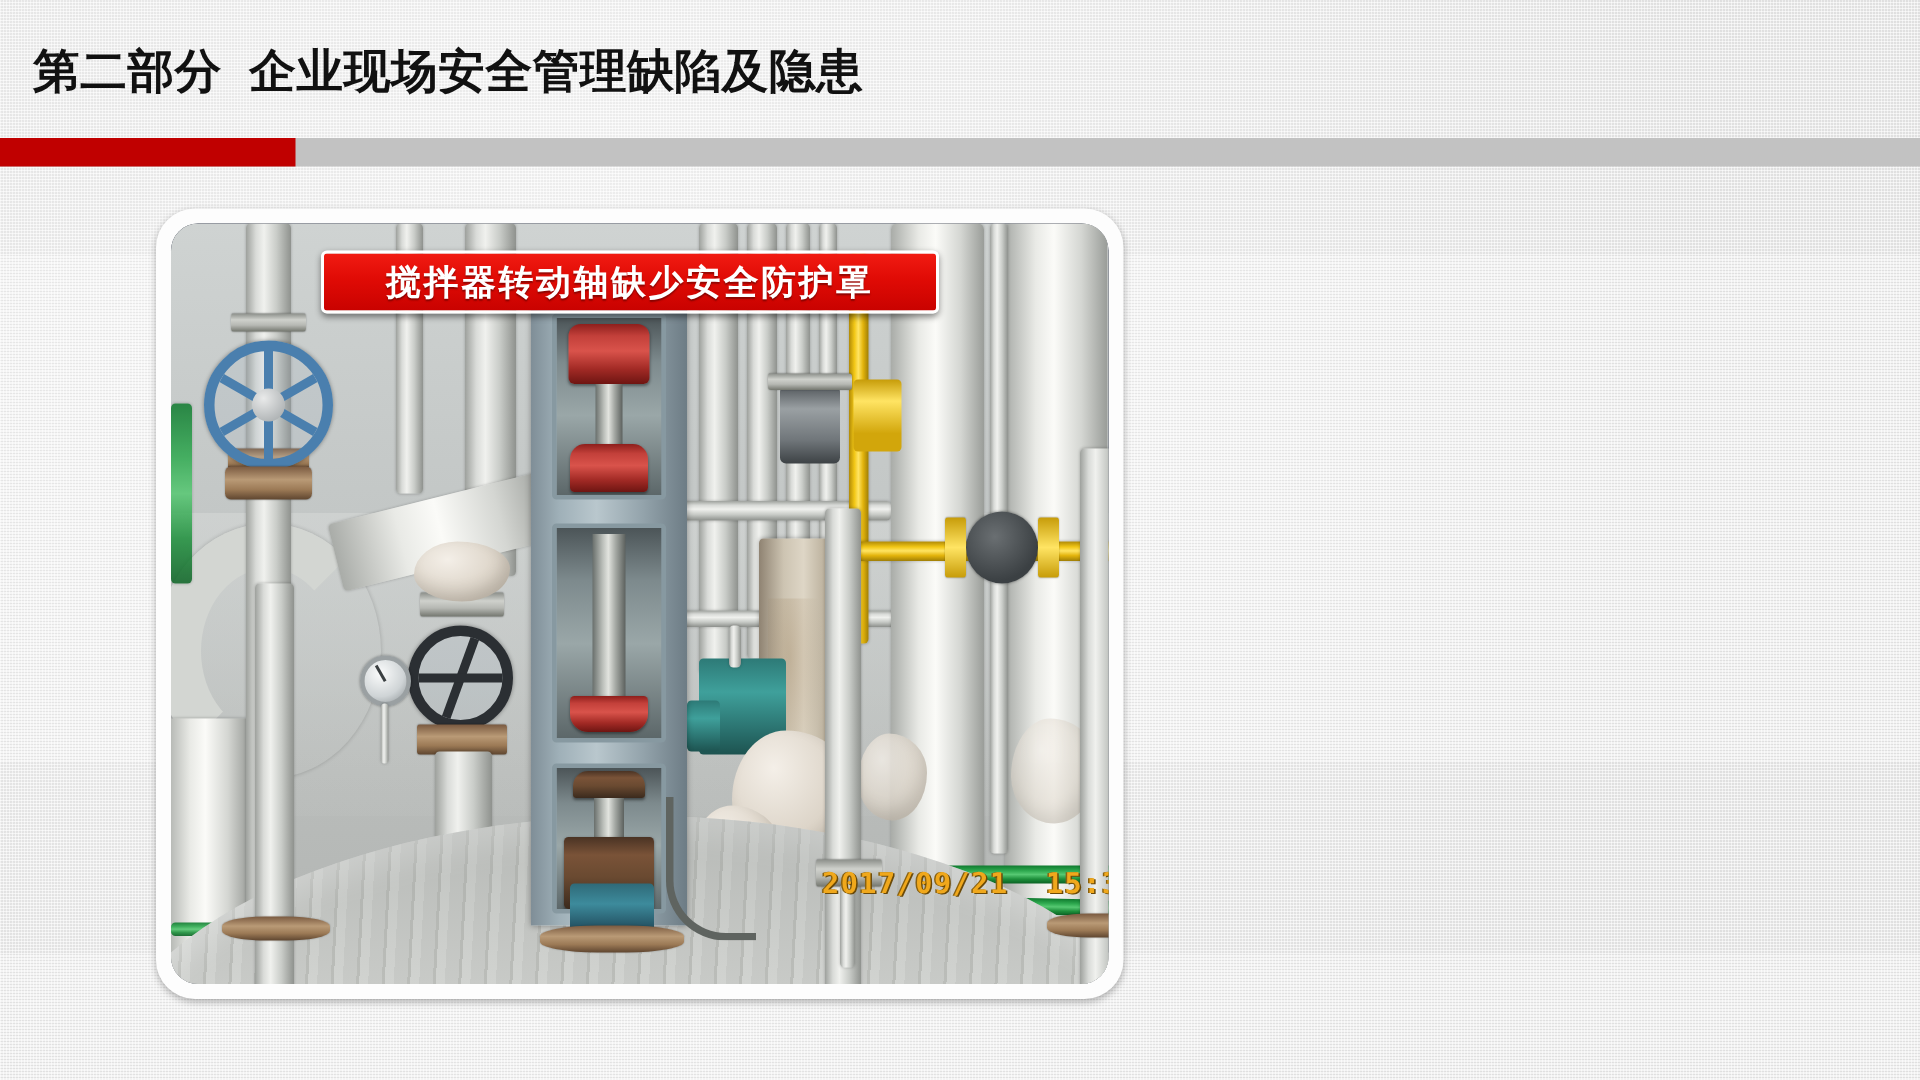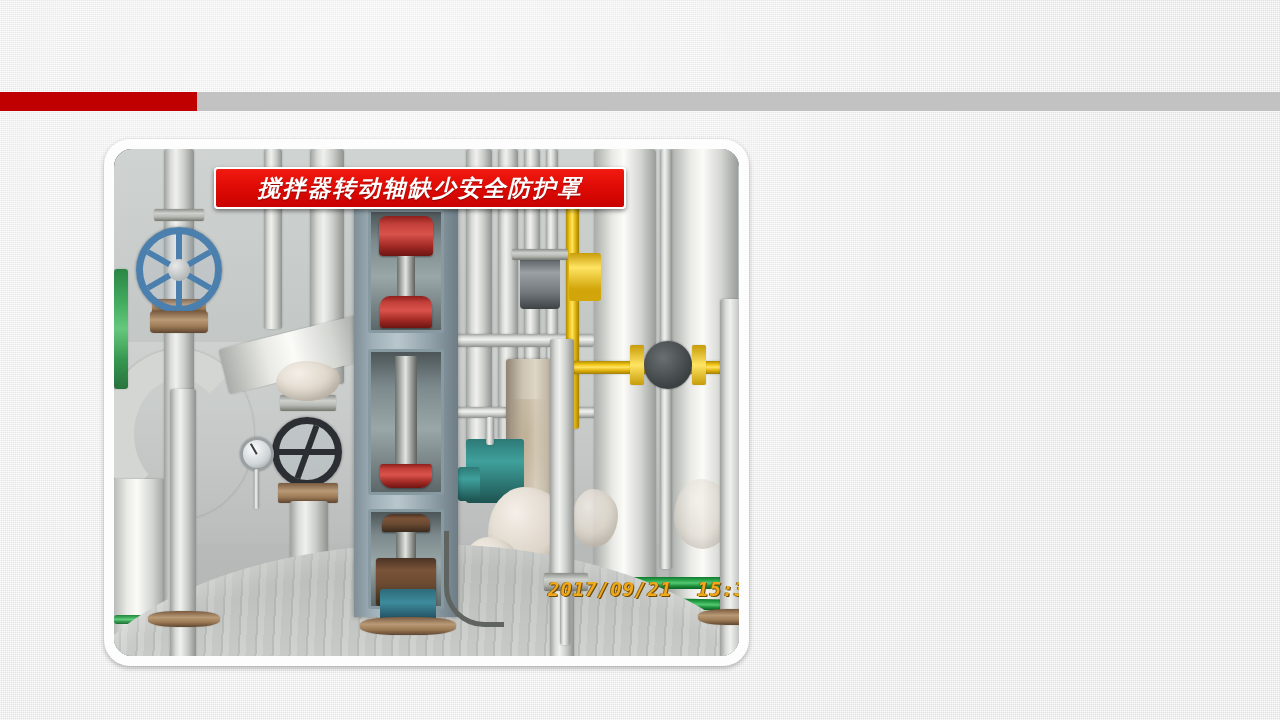--- a/index.html
+++ b/index.html
@@ -45,21 +45,20 @@
     border-radius:26px;
     padding:10px;
     box-shadow:0 2px 5px rgba(0,0,0,.28);
   }
   .photo{
     position:relative;
     width:100%; height:100%;
     border-radius:18px;
     overflow:hidden;
     background:#0f172a;
-    font-style:italic;
   }
 
   
   .sky{
     position:absolute; inset:0;
     background:
       linear-gradient(180deg,#cfd3d2 0%,#c6cac9 28%,#bfc3c2 52%,#b9bcba 72%,#b2b5b3 100%);
   }
   
   .haze{
@@ -241,20 +240,21 @@
     text-align:justify;
     text-justify:inter-ideograph;
     letter-spacing:0px;
   }
 </style>
 </head>
 <body>
 
 <div class="slide">
 
+  <div class="header-title">第二部分  企业现场安全管理缺陷及隐患</div>
   <div class="rule-gray"></div>
   <div class="rule-red"></div>
 
   <div class="photo-frame">
     <div class="photo">
 
       <div class="sky"></div>
       <div class="haze"></div>
 
       <div class="pipe v" style="left:352px;top:0;width:26px;height:300px;"></div>

